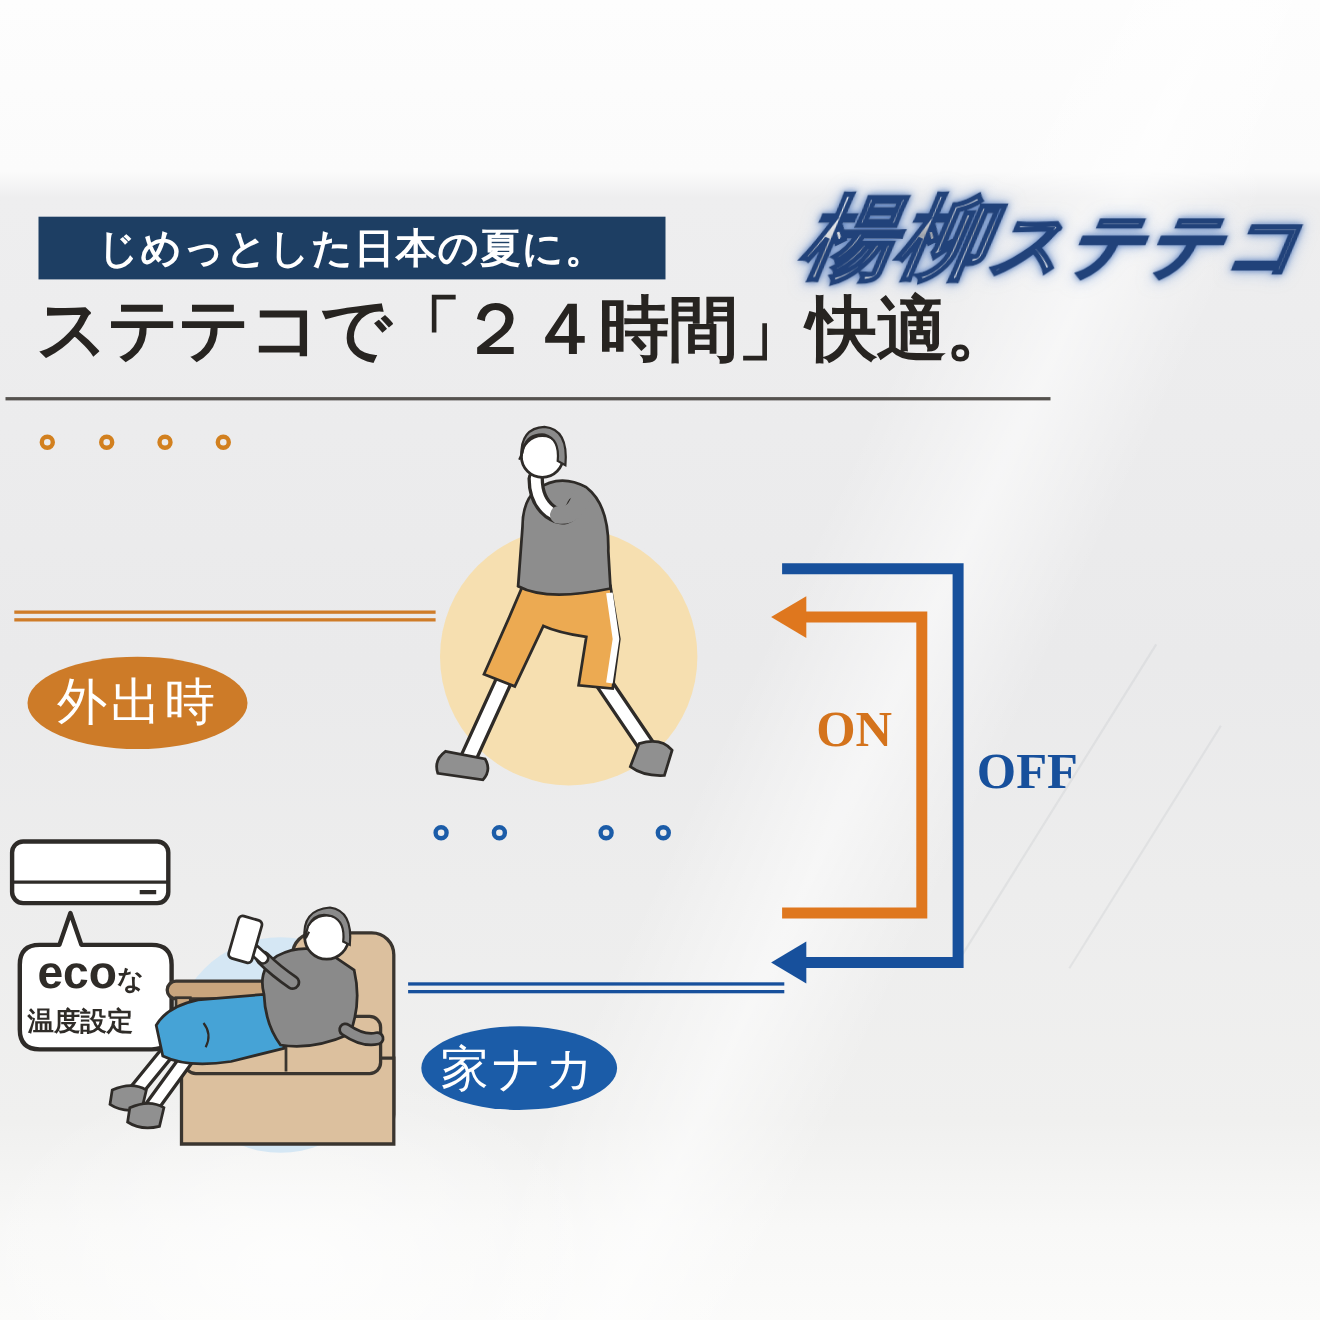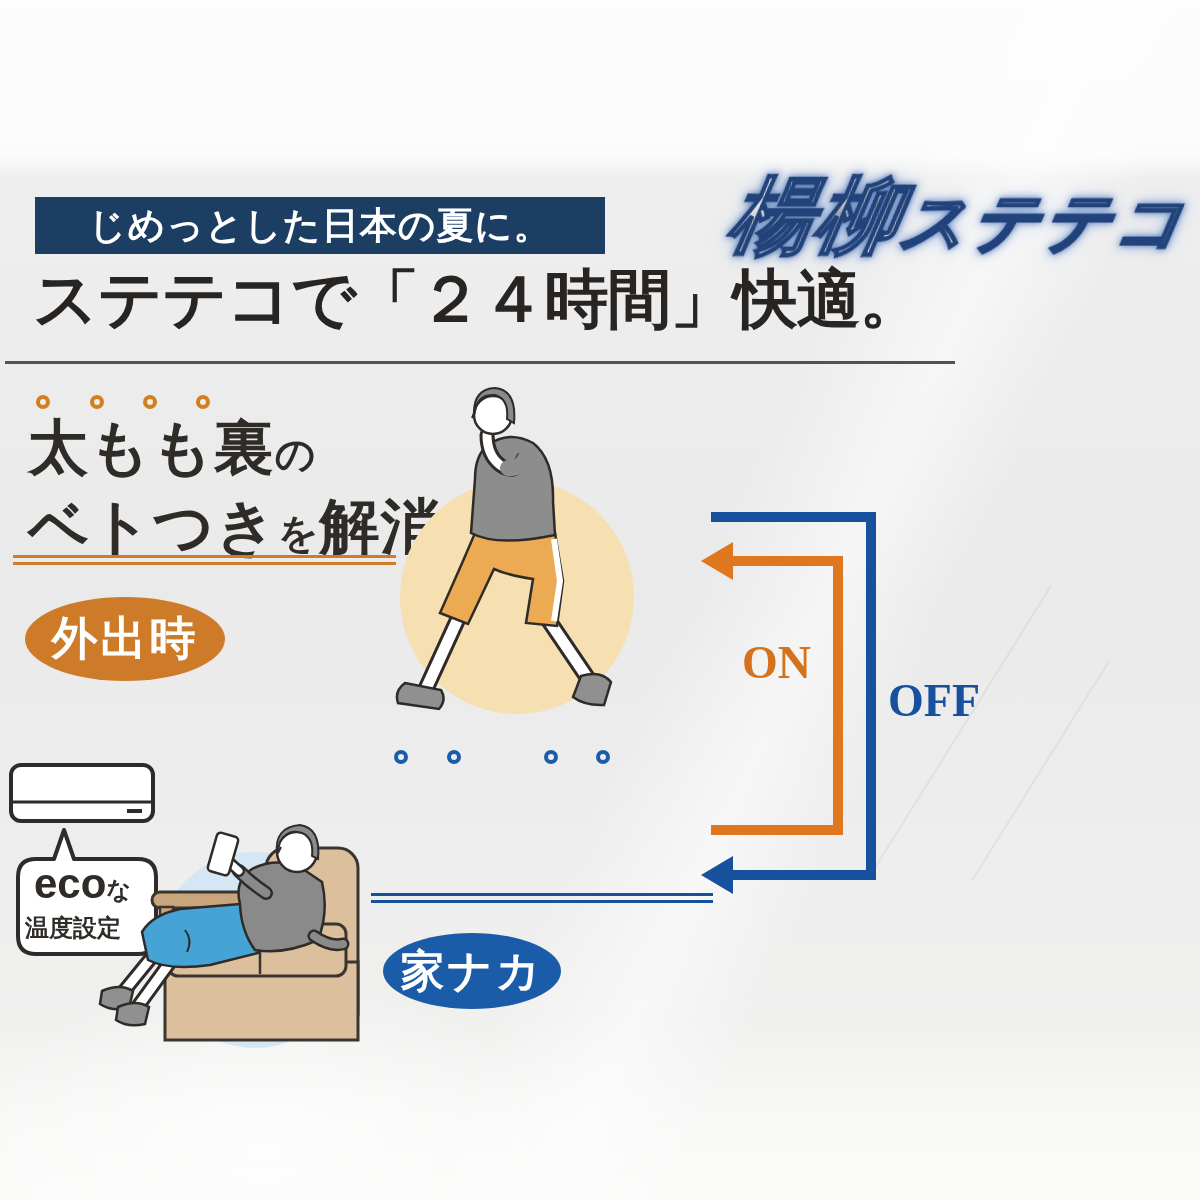--- a/index.html
+++ b/index.html
@@ -46,21 +46,21 @@
   .copy{position:absolute;font-weight:900;color:#2f2c28;letter-spacing:1px;}
   .copy .line{height:79px;display:block;font-size:60px;line-height:79px;white-space:nowrap;}
   .copy .small{font-size:40px;}
   .copy2 .line{height:70px;font-size:56px;line-height:70px;}
   .dbl{position:absolute;height:10px;box-sizing:border-box;}
   .dbl.orange{border-top:3px solid #cf7c28;border-bottom:3px solid #cf7c28;}
   .dbl.blue{border-top:3px solid #17509c;border-bottom:3px solid #17509c;}
 
   
   .badge{position:absolute;border-radius:50%;display:flex;align-items:center;justify-content:center;}
-  .badge span{color:#fff;font-weight:700;letter-spacing:3px;}
+  .badge span{color:#fff;font-weight:400;letter-spacing:3px;}
   .badge.outdoor{left:25px;top:597px;width:200px;height:84px;background:#cd7b28;}
   .badge.outdoor span{font-size:46px;}
   .badge.home{left:383px;top:933px;width:178px;height:76px;background:#1b5ca8;}
   .badge.home span{font-size:44px;}
 
   
   .onoff{position:absolute;font-family:"Liberation Serif","DejaVu Serif",serif;font-size:46px;font-weight:700;}
   .on{left:742px;top:636px;color:#d4731c;}
   .off{left:888px;top:674px;color:#17509c;text-align:center;}
 
@@ -88,24 +88,20 @@
     <span class="kanji">楊柳</span><span class="kana">ステテコ</span>
   </div>
 
   <h1 class="headline">ステテコで「２４時間」快適。</h1>
   <div class="rule"></div>
 
   <div class="dot orange" style="left:36px;top:395px;"></div>
   <div class="dot orange" style="left:90px;top:395px;"></div>
   <div class="dot orange" style="left:143px;top:395px;"></div>
   <div class="dot orange" style="left:196px;top:395px;"></div>
-  <div class="copy" style="left:28px;top:408px;">
-    <span class="line"><span>太もも裏</span><span class="small">の</span></span>
-    <span class="line"><span>ベトつき</span><span class="small">を</span><span>解消</span></span>
-  </div>
   <div class="dbl orange" style="left:13px;top:555px;width:383px;"></div>
   <div class="badge outdoor">
     <span>外出時</span>
   </div>
 
   <svg class="abs" style="left:395px;top:383px;" width="320" height="340" viewBox="0 0 320 340">
     <circle cx="122" cy="214" r="117" fill="#f6dfb0"></circle>
 
     <path d="M152,235 L196,300" stroke="#2e2b28" stroke-width="17" stroke-linecap="round" fill="none"></path>
     <path d="M152,235 L196,300" stroke="#ffffff" stroke-width="11" stroke-linecap="round" fill="none"></path>

